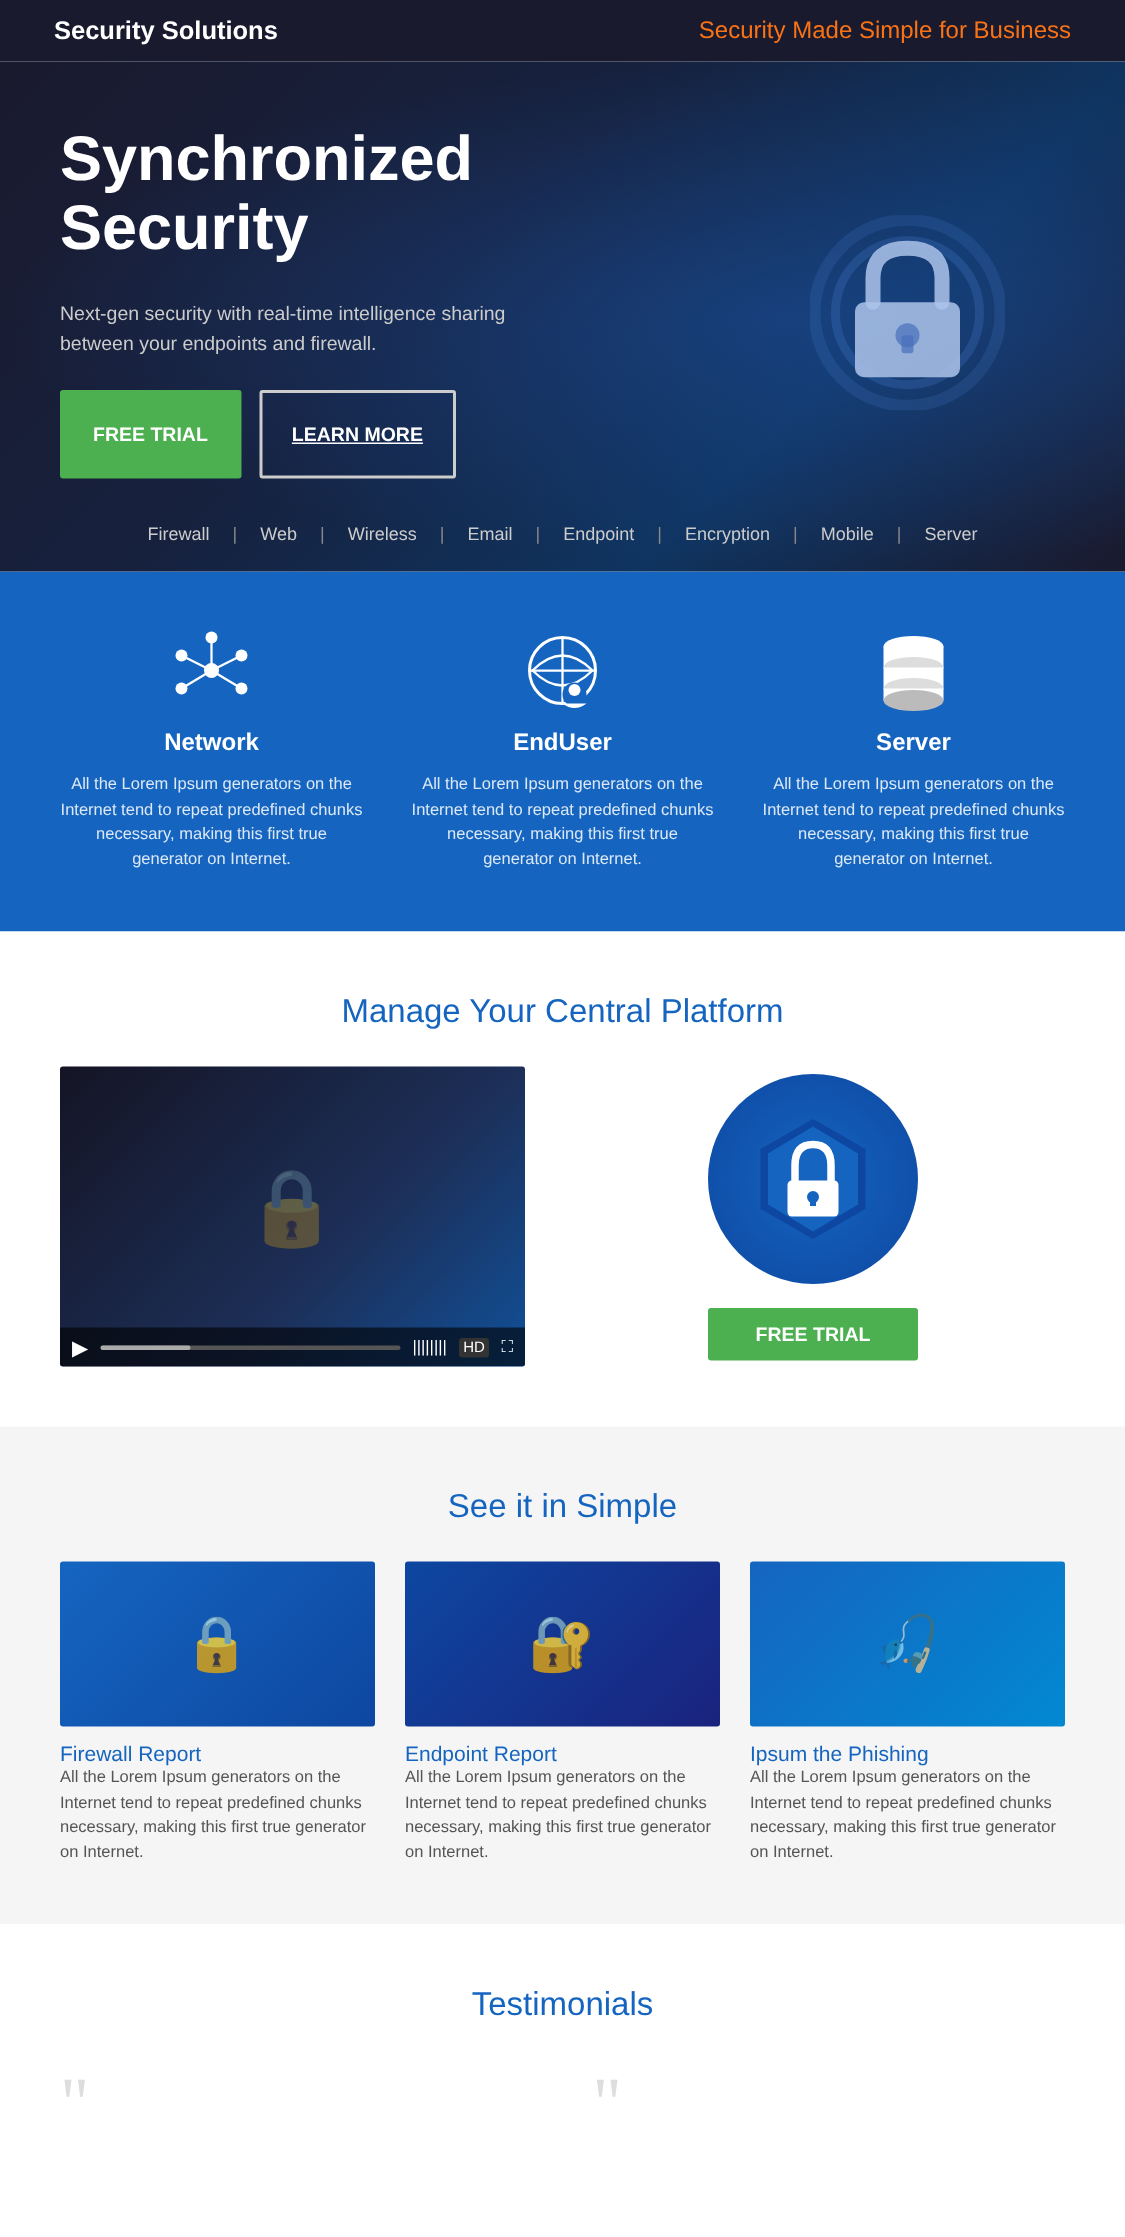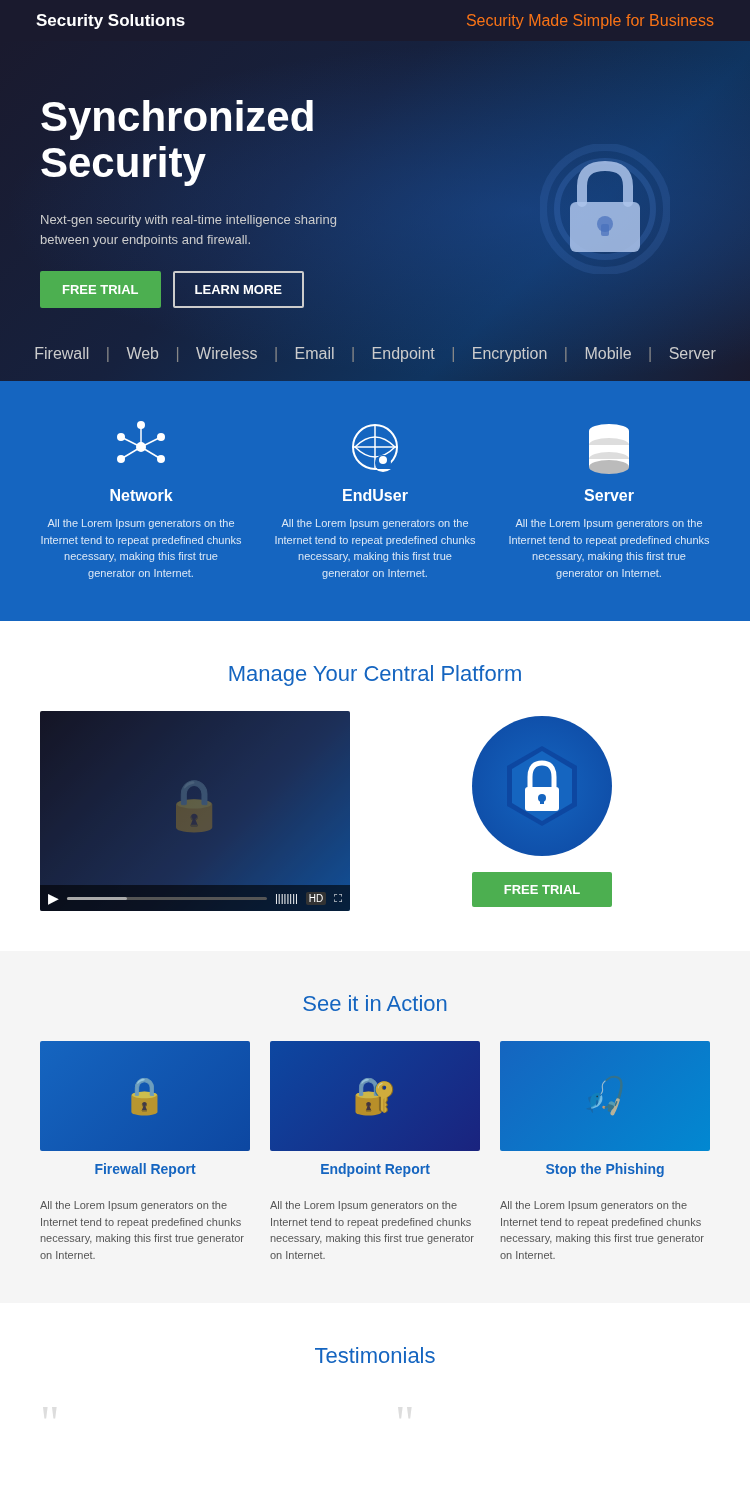--- a/index.html
+++ b/index.html
@@ -36,41 +36,41 @@
     .hero-content { position: relative; z-index: 2; max-width: 380px; }
     .hero-title { color: #fff; font-size: 42px; font-weight: bold; line-height: 1.1; margin-bottom: 24px; }
     .hero-subtitle { color: #ccc; font-size: 13px; margin-bottom: 22px; line-height: 1.5; max-width: 300px; }
     .hero-buttons { display: flex; gap: 12px; }
     .btn-green {
       background: #4caf50; color: #fff; border: none; padding: 10px 22px;
       font-size: 13px; font-weight: bold; cursor: pointer; border-radius: 2px;
     }
     .btn-outline {
       background: transparent; color: #fff; border: 2px solid #ccc;
-      padding: 9px 20px; font-size: 13px; font-weight: bold; cursor: pointer; border-radius: 2px;
+      padding: 20px 20px; font-size: 13px; font-weight: bold; cursor: pointer; border-radius: 2px; text-decoration: underline;
     }
     .hero-lock {
       position: absolute;
       right: 80px;
       top: 50%;
       transform: translateY(-50%);
       z-index: 2;
     }
     .lock-icon {
       width: 130px;
       height: 130px;
       opacity: 0.85;
     }
     .hero-nav {
       position: absolute;
       bottom: 18px;
       left: 0; right: 0;
       text-align: center;
       color: #ccc;
-      font-size: 16px;
+      font-size: 12px;
       z-index: 2;
     }
     .hero-nav span { margin: 0 6px; }
     .hero-nav .sep { color: #888; }
 
     
     .blue-section {
       background: #1565c0;
       padding: 36px 40px 40px;
       text-align: center;
@@ -158,21 +158,21 @@
       margin-bottom: 10px;
       display: flex;
       align-items: center;
       justify-content: center;
       font-size: 36px;
       color: rgba(255,255,255,0.8);
     }
     .img-firewall { background: linear-gradient(135deg, #1565c0, #0d47a1); }
     .img-endpoint { background: linear-gradient(135deg, #0d47a1, #1a237e); }
     .img-phishing { background: linear-gradient(135deg, #1565c0, #0288d1); }
-    .action-link { color: #1565c0; font-size: 14px; font-weight: bold; text-decoration: none; display: block; margin-bottom: 20px; text-align: center; }
+    .action-link { color: #1565c0; font-size: 14px; font-weight: normal; text-decoration: none; display: block; margin-bottom: 0; }
     .action-desc { font-size: 11px; color: #555; line-height: 1.5; }
 
     
     .testimonials-section {
       background: #fff;
       padding: 40px 40px;
     }
     .testimonials-section h2 { color: #1565c0; font-size: 22px; text-align: center; margin-bottom: 30px; font-weight: normal; }
     .testimonials-row { display: flex; gap: 40px; }
     .testimonial { flex: 1; }
@@ -311,21 +311,21 @@
           <circle cx="45" cy="57" r="4" fill="#1565c0"></circle>
           <rect x="43" y="57" width="4" height="6" fill="#1565c0"></rect>
         </svg>
       </div>
       <button class="btn-green-sm">FREE TRIAL</button>
     </div>
   </div>
 </section>
 
 <section class="action-section">
-  <h2>See it in Action</h2>
+  <h2>See it in Simple</h2>
   <div class="action-row">
 
     <div class="action-card">
       <div class="action-img img-firewall">
         <span>🔒</span>
       </div>
       <a href="#" class="action-link">Firewall Report</a>
       <p class="action-desc">All the Lorem Ipsum generators on the Internet tend to repeat predefined chunks necessary, making this first true generator on Internet.</p>
     </div>
 
@@ -334,21 +334,21 @@
         <span>🔐</span>
       </div>
       <a href="#" class="action-link">Endpoint Report</a>
       <p class="action-desc">All the Lorem Ipsum generators on the Internet tend to repeat predefined chunks necessary, making this first true generator on Internet.</p>
     </div>
 
     <div class="action-card">
       <div class="action-img img-phishing">
         <span>🎣</span>
       </div>
-      <a href="#" class="action-link">Stop the Phishing</a>
+      <a href="#" class="action-link">Ipsum the Phishing</a>
       <p class="action-desc">All the Lorem Ipsum generators on the Internet tend to repeat predefined chunks necessary, making this first true generator on Internet.</p>
     </div>
   </div>
 </section>
 
 <section class="testimonials-section">
   <h2>Testimonials</h2>
   <div class="testimonials-row">
     <div class="testimonial">
       <div class="quote-mark">"</div>

